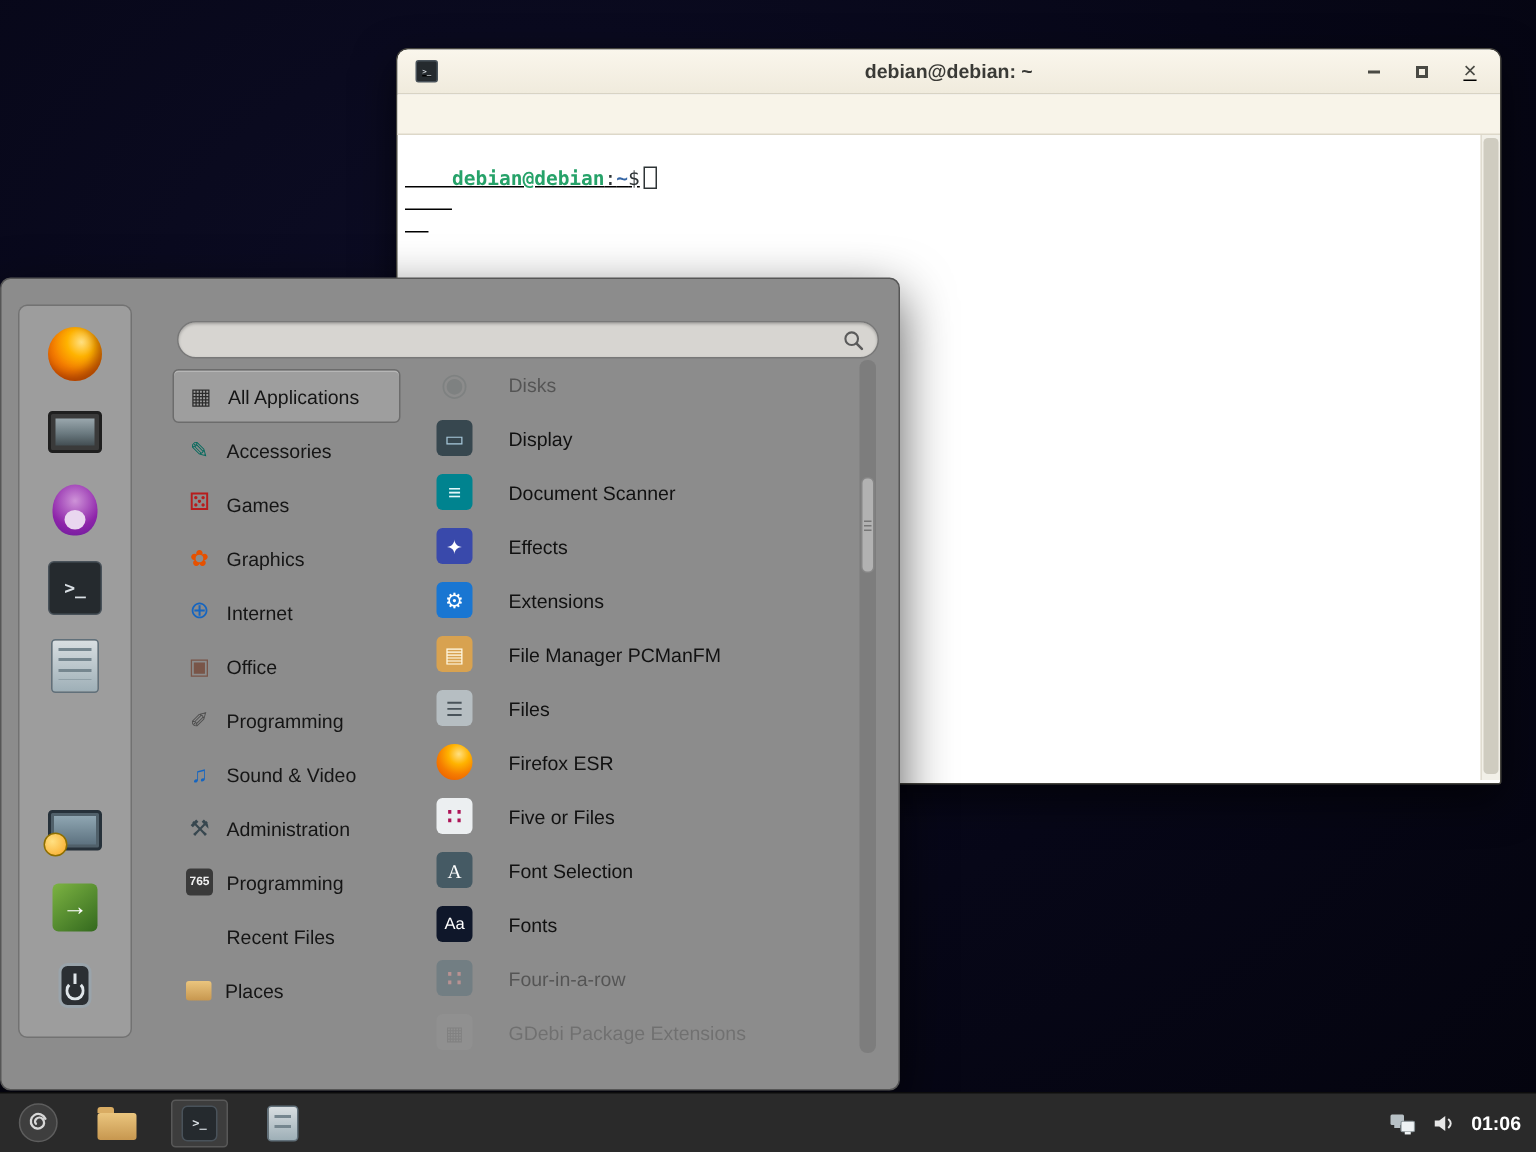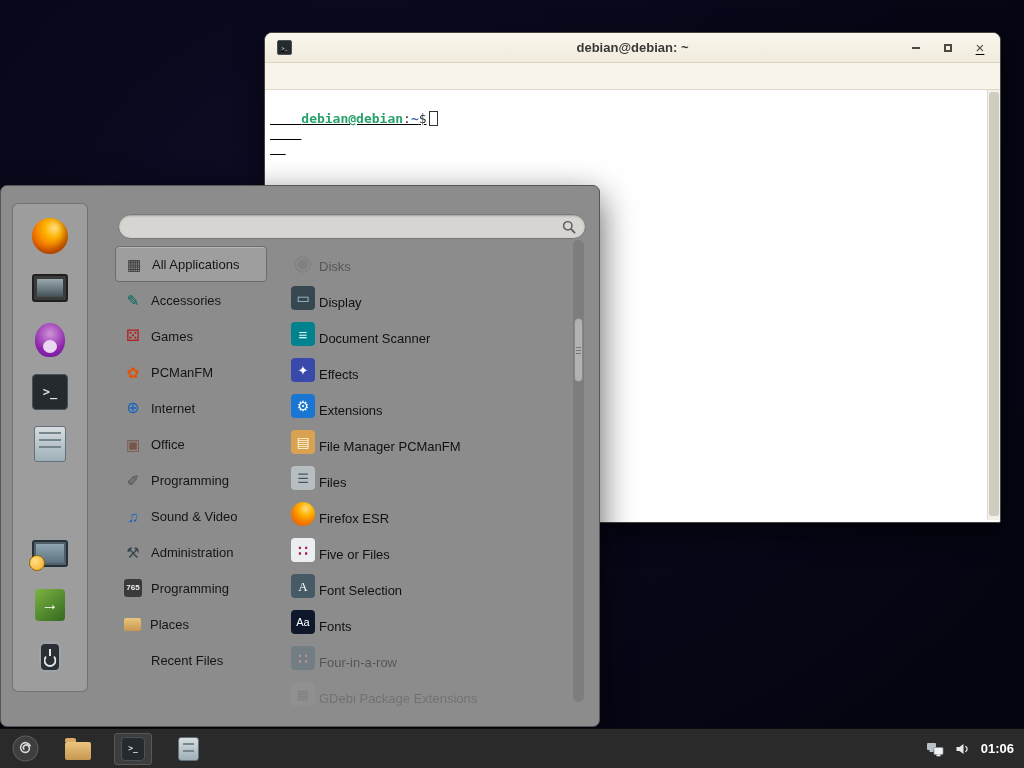--- a/index.html
+++ b/index.html
@@ -65,21 +65,21 @@
     box-shadow:inset 0 1px 2px rgba(0,0,0,.25);
   }
   .search-input { flex:1; border:none; background:transparent; outline:none; font-size:13px; color:#222; font-family:"Liberation Sans",sans-serif; }
 
   .cat-list { position:absolute; left:114px; top:60px; width:152px; }
   .cat-item { height:36px; display:flex; align-items:center; gap:9px; padding:0 9px; border-radius:4px; font-size:13px; color:#151515; }
   .cat-item.selected { background:#9e9e9e; border:1px solid #6c6c6c; box-shadow:inset 0 1px 0 rgba(255,255,255,.25); }
   .cat-icon { width:18px; height:18px; display:flex; align-items:center; justify-content:center; font-size:14px; flex:none; line-height:1; }
 
   .app-list { position:absolute; left:284px; top:52px; width:288px; }
-  .app-item { height:36px; display:flex; align-items:flex-end; gap:4px; padding:0 6px; font-size:13px; color:#111111; border-radius:4px; }
+  .app-item { height:36px; display:flex; align-items:center; gap:24px; padding:0 6px; font-size:13px; color:#111111; border-radius:4px; }
   .app-icon { width:24px; height:24px; display:flex; align-items:center; justify-content:center; font-size:13px; flex:none; line-height:1; }
   .app-item.dimmed { opacity:.45; }
   .app-item.faint { opacity:.22; }
 
   .menu-scrollbar { position:absolute; left:572px; top:54px; width:11px; height:462px; background:rgba(0,0,0,.10); border-radius:5px; }
   .menu-thumb {
     position:absolute; top:78px; left:1px; width:9px; height:64px;
     background:#b2b2b2; border:1px solid #868686; border-radius:4px;
     display:flex; flex-direction:column; align-items:center; justify-content:center; gap:2px;
   }
@@ -225,21 +225,21 @@
       <div class="cat-item">
         <span class="cat-icon" style="color:#00695c;font-size:15px">✎</span>
         <span class="cat-label">Accessories</span>
       </div>
       <div class="cat-item">
         <span class="cat-icon" style="color:#b71c1c;font-size:16px">⚄</span>
         <span class="cat-label">Games</span>
       </div>
       <div class="cat-item">
         <span class="cat-icon" style="color:#e65100;font-size:15px">✿</span>
-        <span class="cat-label">PCManFM</span>
+        <span class="cat-label">Graphics</span>
       </div>
       <div class="cat-item">
         <span class="cat-icon" style="color:#1565c0;font-size:16px">⊕</span>
         <span class="cat-label">Internet</span>
       </div>
       <div class="cat-item">
         <span class="cat-icon" style="color:#795548;font-size:15px">▣</span>
         <span class="cat-label">Office</span>
       </div>
       <div class="cat-item">
@@ -252,26 +252,26 @@
       </div>
       <div class="cat-item">
         <span class="cat-icon" style="color:#37474f;font-size:15px">⚒</span>
         <span class="cat-label">Administration</span>
       </div>
       <div class="cat-item">
         <span class="cat-icon" style="background:#3a3a3a;color:#f0f0f0;border-radius:3px;font-size:8px;font-weight:bold;letter-spacing:0">765</span>
         <span class="cat-label">Programming</span>
       </div>
       <div class="cat-item">
+        <span class="cat-icon"></span>
+        <span class="cat-label">Recent Files</span>
+      </div>
+      <div class="cat-item">
         <span class="cat-icon" style="background:linear-gradient(#eac57e,#c7974f);border-radius:2px;width:17px;height:13px"></span>
         <span class="cat-label">Places</span>
-      </div>
-      <div class="cat-item">
-        <span class="cat-icon"></span>
-        <span class="cat-label">Recent Files</span>
       </div>
     </div>
 
   <div class="app-list">
 
   <div class="app-item dimmed">
         <span class="app-icon" style="color:#6f7574;font-size:21px">◉</span>
         <span class="app-label">Disks</span>
       </div>
       <div class="app-item">

